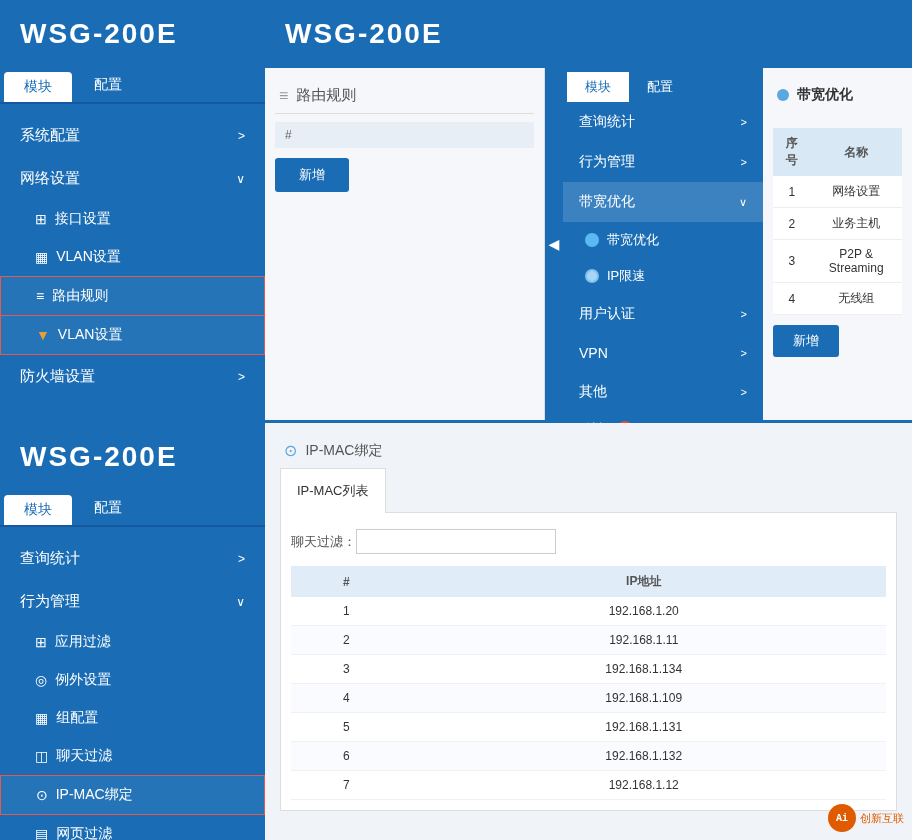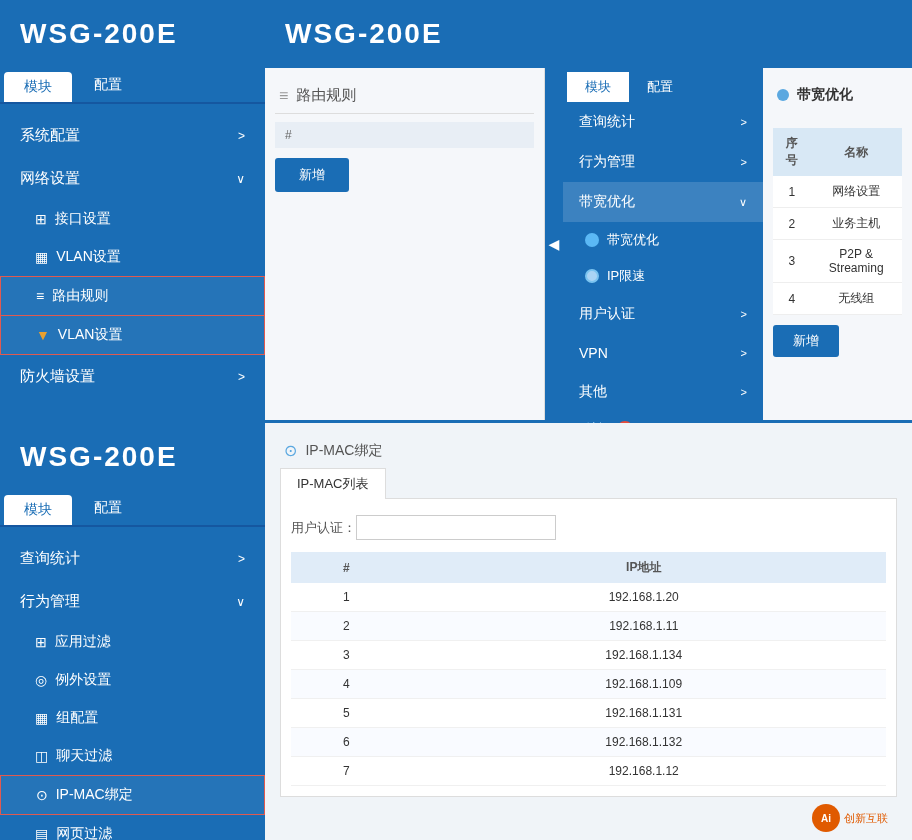--- a/index.html
+++ b/index.html
@@ -63,21 +63,21 @@
     .table-header { display: flex; background: #e8eef5; padding: 6px 10px; font-size: 12px; color: #666; }
     .new-btn2 { background: #1a6db5; color: white; border: none; padding: 8px 24px; border-radius: 3px; font-size: 13px; cursor: pointer; margin: 10px 0; }
 
     
     .bottom-section { display: flex; height: 420px; border-top: 3px solid #1a6db5; }
     .bottom-left { width: 265px; background: #1a6db5; overflow-y: auto; }
 
     .ip-mac-panel { padding: 10px 15px; }
     .ip-mac-title { display: flex; align-items: center; color: #555; font-size: 14px; padding: 8px 4px; }
     .ip-mac-title-icon { color: #5ba8e0; margin-right: 8px; font-size: 16px; }
-    .list-tab { display: inline-block; background: white; border: 1px solid #ddd; border-bottom: none; padding: 6px 16px; font-size: 13px; color: #333; margin-bottom: -1px; }
+    .list-tab { display: inline-block; background: white; border: 1px solid #ddd; border-bottom: none; padding: 13px 16px; font-size: 13px; color: #333; margin-bottom: -1px; }
     .list-content { border: 1px solid #ddd; background: white; padding: 10px; }
     .search-bar { display: flex; align-items: center; padding: 6px 0; font-size: 13px; color: #555; margin-bottom: 6px; }
     .search-input { border: 1px solid #ccc; padding: 4px 8px; width: 200px; font-size: 13px; }
     .ip-table { width: 100%; border-collapse: collapse; }
     .ip-table th { background: #e0ecf8; color: #555; font-size: 12px; padding: 7px; text-align: center; }
     .ip-table td { background: white; color: #333; font-size: 12px; padding: 7px; text-align: center; border-bottom: 1px solid #f0f0f0; }
     .ip-table tr:nth-child(even) td { background: #f9fbff; }
 
     
     .logo-watermark { position: absolute; bottom: 8px; right: 12px; display: flex; align-items: center; color: #e05a00; font-size: 11px; }
@@ -305,21 +305,21 @@
     <div class="ip-mac-panel">
       <div class="ip-mac-title">
         <span class="ip-mac-title-icon">⊙</span>
         <span>IP-MAC绑定</span>
       </div>
       <div>
         <div class="list-tab">IP-MAC列表</div>
       </div>
       <div class="list-content">
         <div class="search-bar">
-          <label>用户认证：</label>
+          <label>聊天过滤：</label>
           <input type="text" class="search-input" style="">
         </div>
         <table class="ip-table">
           <thead>
             <tr>
               <th>#</th>
               <th>IP地址</th>
             </tr>
           </thead>
           <tbody id="ip-table-body">
@@ -349,20 +349,20 @@
               </tr>
               <tr>
                 <td>7</td>
                 <td>192.168.1.12</td>
               </tr>
             </tbody>
         </table>
       </div>
     </div>
 
-    <div class="logo-watermark" style="position:absolute;bottom:8px;right:24px;">
+    <div class="logo-watermark" style="position:absolute;bottom:8px;right:8px;font-family:Liberation Mono, monospace;">
       <div class="logo-circle">
         <span>Ai</span>
       </div>
       <span>创新互联</span>
     </div>
   </div>
 </div>
 
 </body></html>

